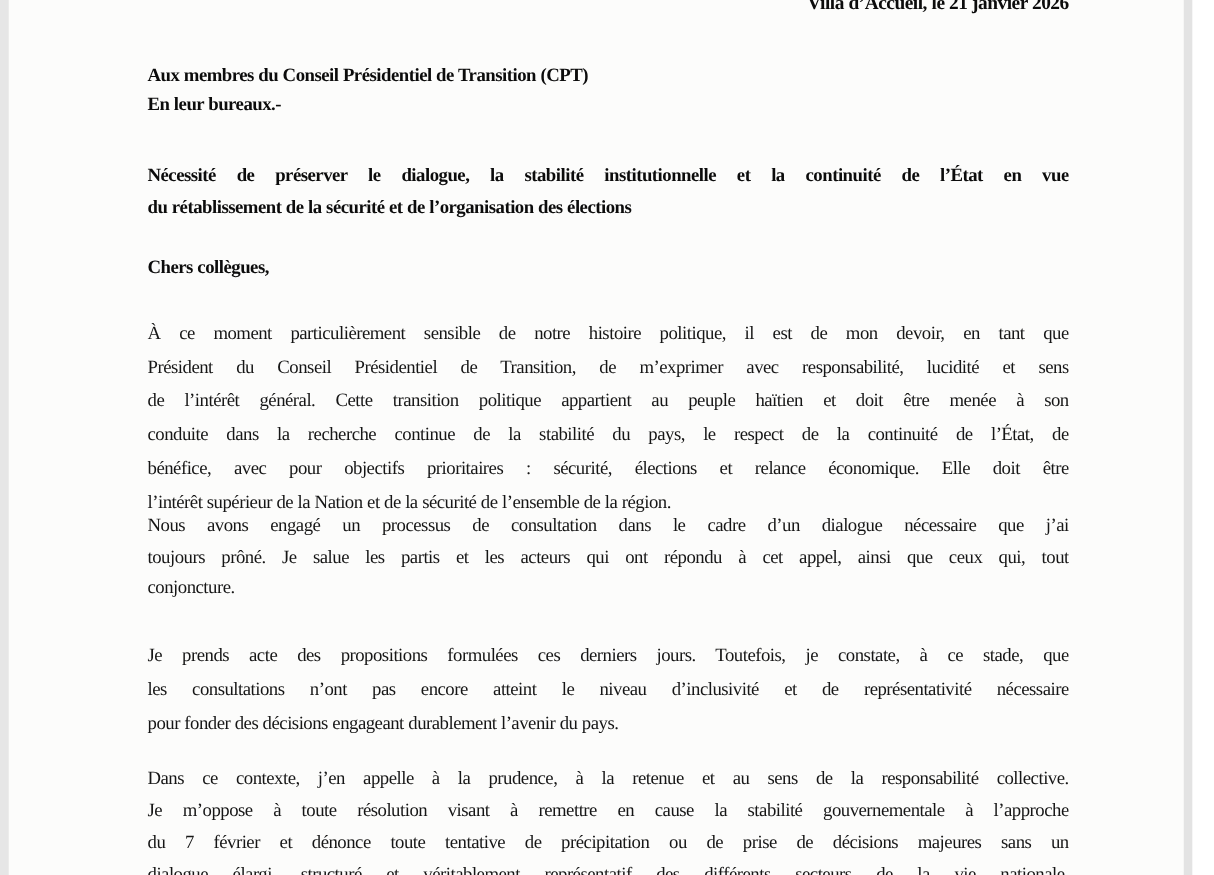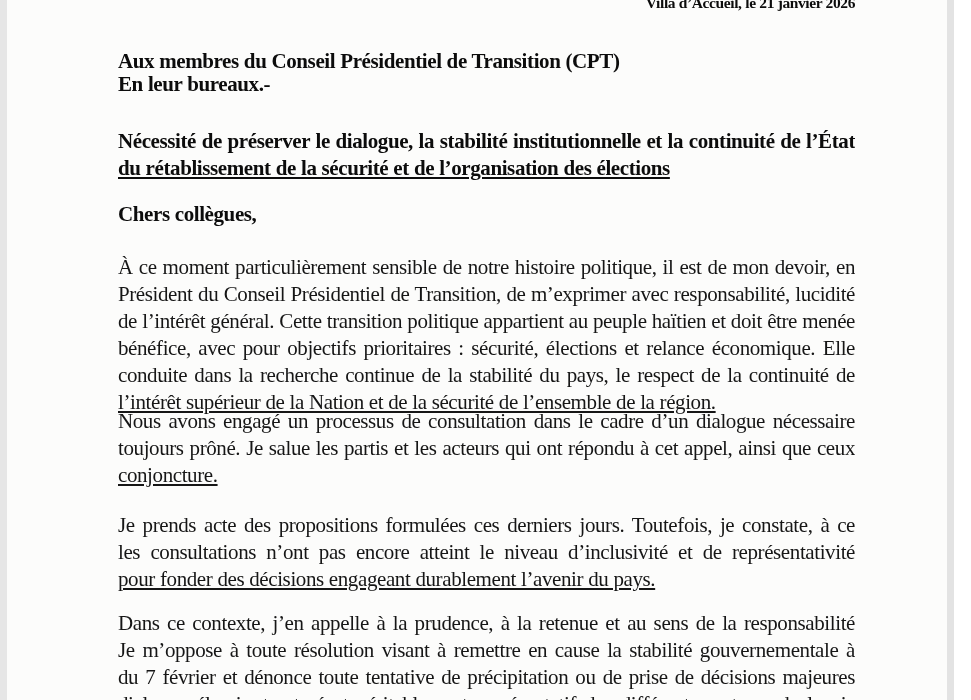--- a/index.html
+++ b/index.html
@@ -27,21 +27,21 @@
   }
   .edge-left  { left: 0;  width: 7px; }
   .edge-right { right: 0; width: 7px; background: #e3e3e3; }
 
   .col {
     position: absolute;
     left: 118px;
     width: 737px;
   }
   .txt {
-    font-size: 21px;
+    font-size: 15px;
     letter-spacing: -0.4px;
     word-spacing: 0.2px;
     color: #161616;
   }
   .bold { font-weight: bold; color: #0c0c0c; }
 
   .dateline {
     top: -7px;
     text-align: right;
     font-size: 15.5px;
@@ -60,21 +60,20 @@
   .ln {
     text-align: justify;
     text-align-last: justify;
     overflow: hidden;
     white-space: normal;
     max-height: 27px;
   }
   .ln-end {
     text-align: center;
     text-align-last: left;
-    text-decoration: underline;
   }
 </style>
 </head>
 <body>
 
 <div class="page">
 
   <div class="edge-strip edge-left"></div>
   <div class="edge-strip edge-right"></div>
 
@@ -91,22 +90,22 @@
   </div>
 
   <div class="col salutation">
     <div class="txt bold">Chers collègues,</div>
   </div>
 
   <div class="col para-1">
     <div class="txt ln">À ce moment particulièrement sensible de notre histoire politique, il est de mon devoir, en tant que</div>
     <div class="txt ln">Président du Conseil Présidentiel de Transition, de m’exprimer avec responsabilité, lucidité et sens</div>
     <div class="txt ln">de l’intérêt général. Cette transition politique appartient au peuple haïtien et doit être menée à son</div>
+    <div class="txt ln">conduite dans la recherche continue de la stabilité du pays, le respect de la continuité de l’État, de</div>
     <div class="txt ln">bénéfice, avec pour objectifs prioritaires : sécurité, élections et relance économique. Elle doit être</div>
-    <div class="txt ln">conduite dans la recherche continue de la stabilité du pays, le respect de la continuité de l’État, de</div>
     <div class="txt ln-end">l’intérêt supérieur de la Nation et de la sécurité de l’ensemble de la région.</div>
   </div>
 
   <div class="col para-2">
     <div class="txt ln">Nous avons engagé un processus de consultation dans le cadre d’un dialogue nécessaire que j’ai</div>
     <div class="txt ln">toujours prôné. Je salue les partis et les acteurs qui ont répondu à cet appel, ainsi que ceux qui, tout</div>
     <div class="txt ln-end">conjoncture.</div>
   </div>
 
   <div class="col para-3">

